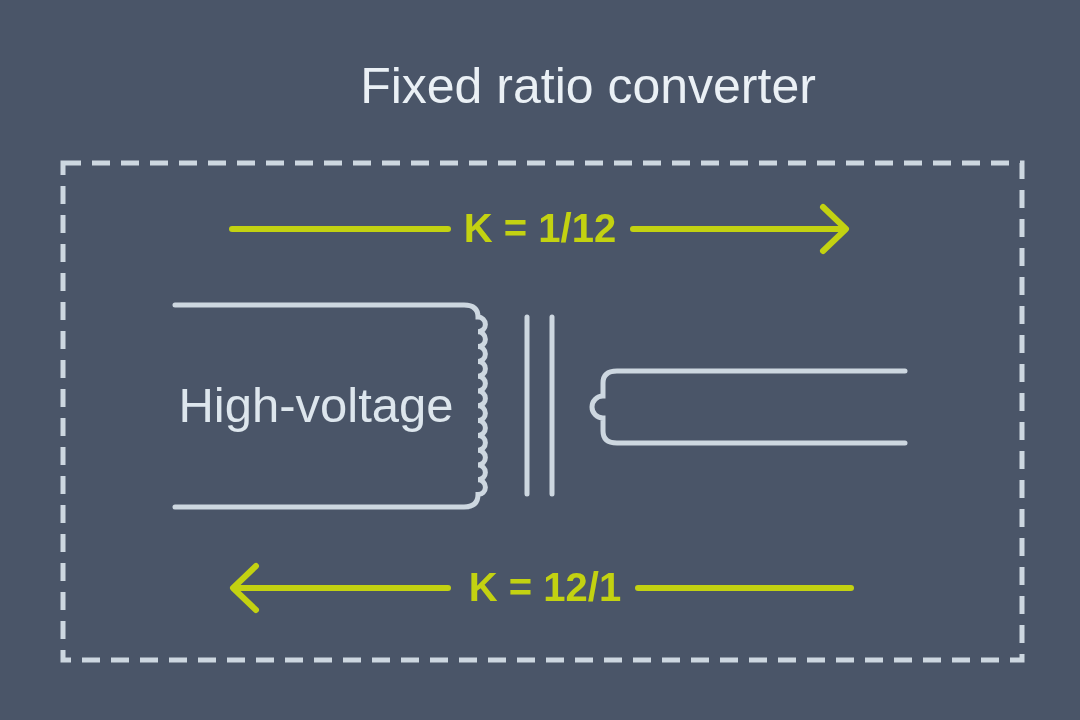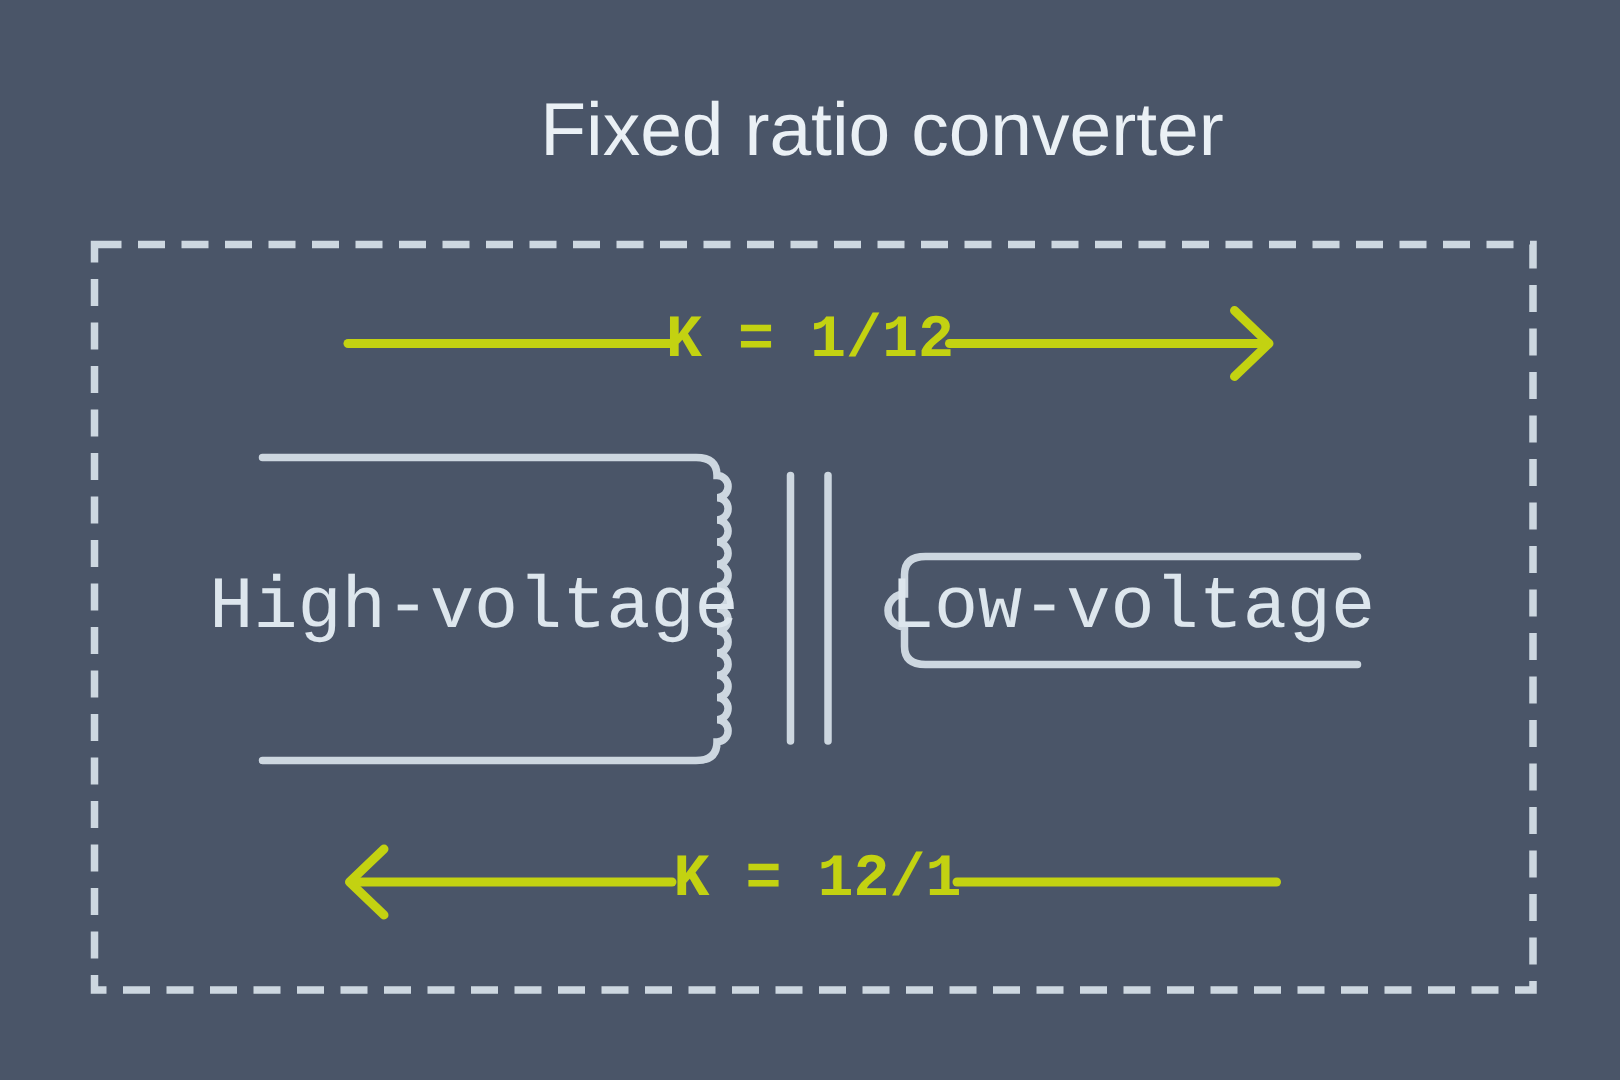--- a/index.html
+++ b/index.html
@@ -38,21 +38,20 @@
     letter-spacing: 0px;
     color: var(--title_text);
     line-height: 1.1;
     margin-left: 48px;
   }
 
   .txt-label {
     position: absolute;
     transform: translate(-50%, -50%);
     white-space: nowrap;
-    font-family: Liberation Mono, monospace;
   }
 
   .winding-label {
     font-size: 49px;
     font-weight: 300;
     color: var(--label_text);
   }
 
   .ratio-label {
     font-size: 40px;
@@ -128,17 +127,16 @@
       <polyline points="256,566 233,588 256,610" class="stroke-accent"></polyline>
       <line x1="236" y1="588" x2="448" y2="588" class="stroke-accent"></line>
       <line x1="638" y1="588" x2="851" y2="588" class="stroke-accent"></line>
     </g>
   </svg>
 
   <div class="txt-label ratio-label" style="left:540px; top:228px;">K = 1/12</div>
 
   <div class="txt-label winding-label" style="left:316px; top:405px;">High-voltage</div>
 
-  <div class="txt-label winding-label" style="left:755px; top:405px;">Low-voltage</div>
 
   <div class="txt-label ratio-label" style="left:545px; top:587px;">K = 12/1</div>
 
 </div>
 
 </body></html>

